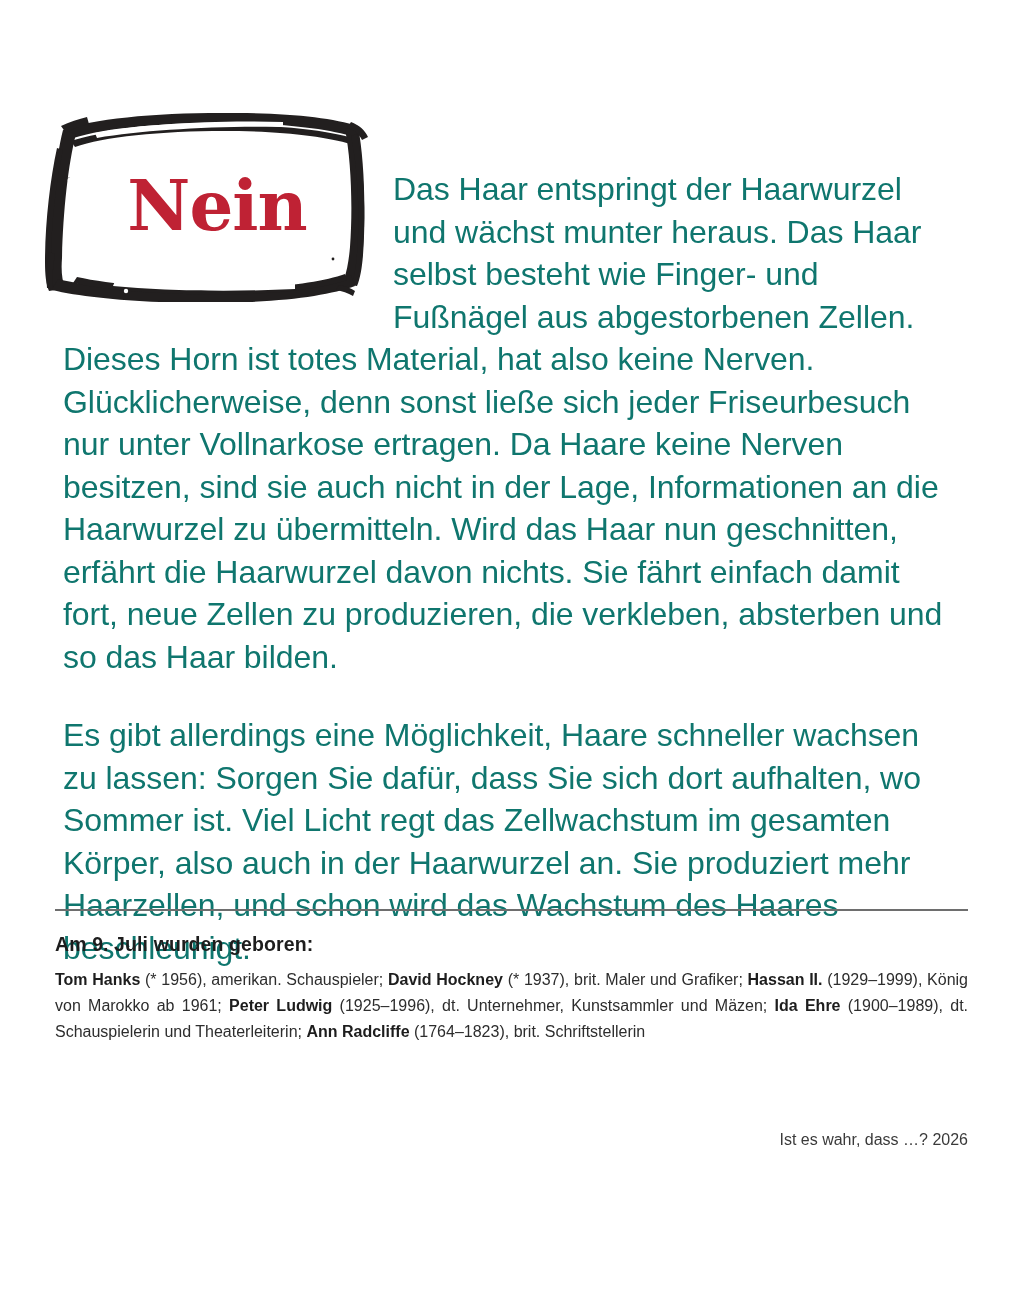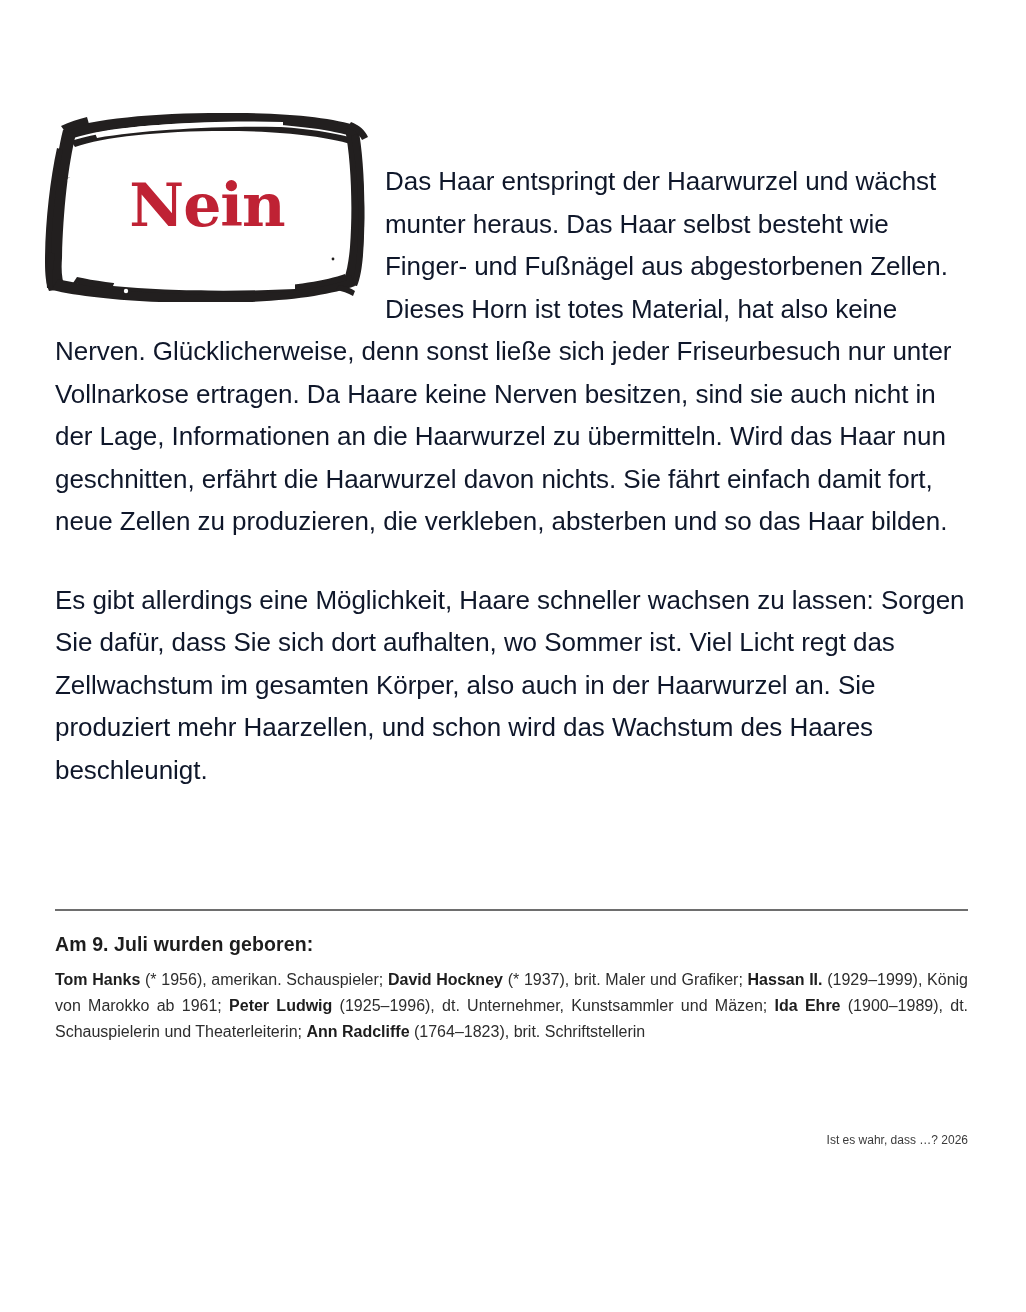--- a/index.html
+++ b/index.html
@@ -27,51 +27,51 @@
   #nein-badge svg {
     position: absolute;
     left: 0;
     top: 0;
     width: 336px;
     height: 200px;
     display: block;
   }
   #nein-word {
     position: absolute;
-    left: 0;
+    left: 10px;
     top: 0;
     width: 336px;
     height: 200px;
     display: flex;
     align-items: center;
     justify-content: center;
     font-family: "DejaVu Serif", serif;
     font-weight: 700;
-    font-size: 60px;
+    font-size: 69px;
     line-height: 1;
     letter-spacing: -1px;
     color: #bf2234;
     padding-left: 12px;
     padding-top: 6px;
     box-sizing: border-box;
     user-select: none;
   }
 
   
   #article {
     position: absolute;
     left: 55px;
     top: 160px;
     width: 912px;
   }
   .para {
-    font-size: 26px;
+    font-size: 32px;
     line-height: 42.5px;
-    color: #0f172a;
-    margin: 0;
+    color: #0f766e;
+    margin: 8px;
     letter-spacing: -0.05px;
   }
   #para-intro {
     
   }
   #badge-shim {
     float: left;
     width: 330px;
     height: 148px;
     shape-margin: 0;
@@ -110,21 +110,21 @@
     hyphens: manual;
   }
   #birthday-list b { font-weight: 700; color: #1d1d1d; }
 
   #imprint {
     position: absolute;
     left: 55px;
     top: 1128px;
     width: 913px;
     text-align: right;
-    font-size: 12px;
+    font-size: 16px;
     line-height: 24px;
     color: #3a3a3a;
   }
 </style>
 </head>
 <body>
 
 <div id="nein-badge">
   <svg viewBox="0 0 336 200" aria-hidden="true">
     <g fill="#221f1f">

